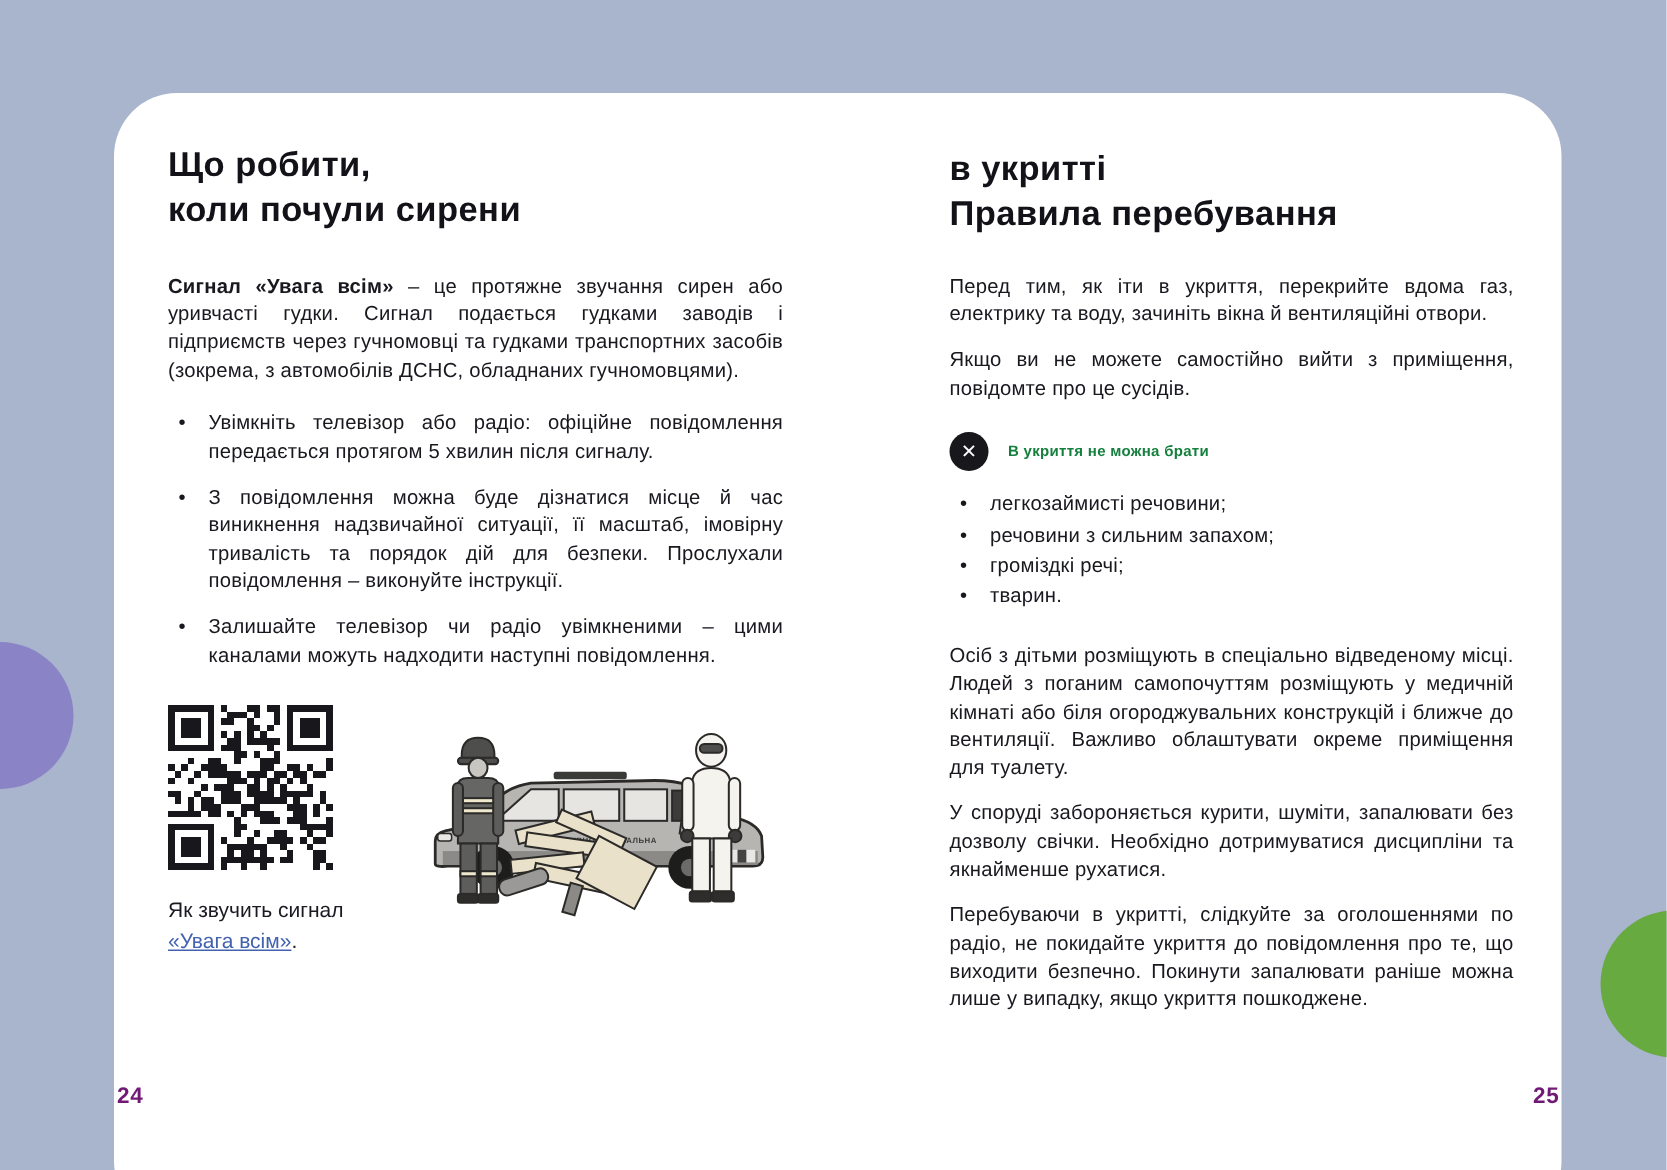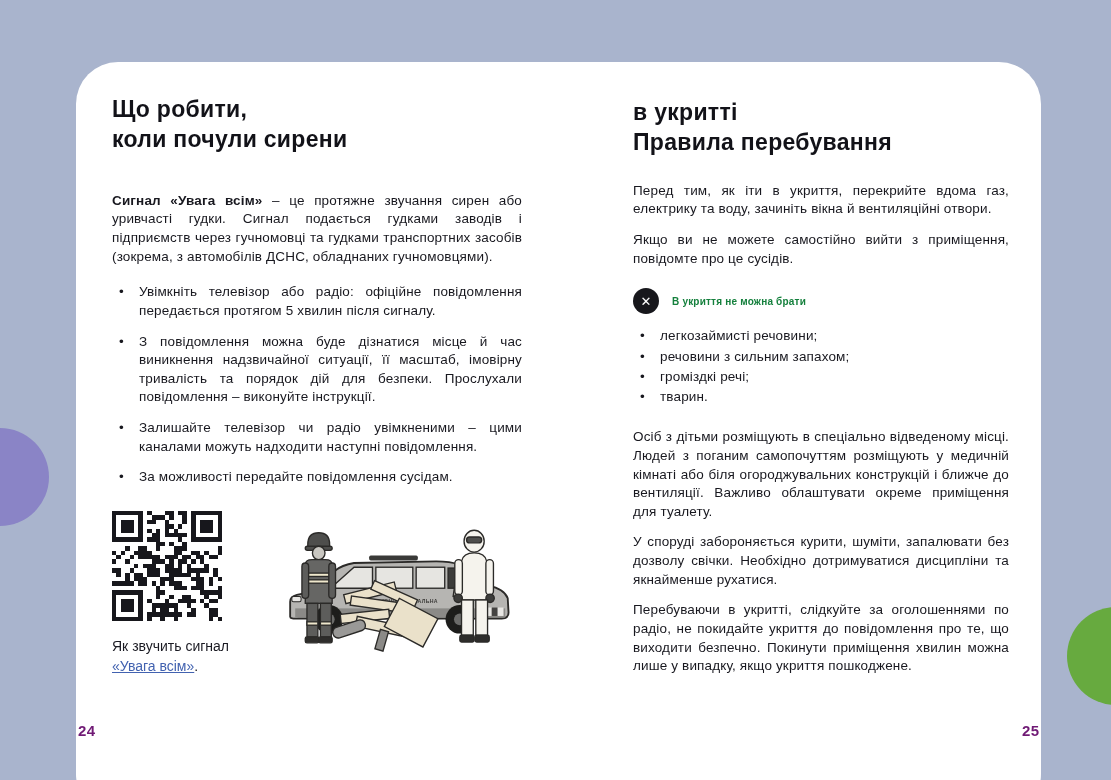--- a/index.html
+++ b/index.html
@@ -21,21 +21,21 @@
     width: 965px; height: 754px;
     background: #ffffff;
     border-radius: 42px;
   }
   .spread { display: flex; height: 100%; }
   .col-left  { width: 410px; margin-left: 36px; padding-top: 33px; }
   .col-right { width: 376px; margin-left: 111px; padding-top: 36px; }
 
   .title { font-size: 23px; font-weight: bold; line-height: 1.3; letter-spacing: .3px; color: #121218; }
   .para  { font-size: 13.5px; line-height: 1.38; text-align: justify; letter-spacing: .15px; }
-  .intro { margin-top: 37px; }
+  .intro { margin-top: 27px; }
   .lead  { font-weight: bold; }
 
   .bullets { margin-top: 17px; }
   .bullet {
     position: relative;
     padding-left: 27px;
     margin-bottom: 12px;
     font-size: 13.5px; line-height: 1.38; text-align: justify; letter-spacing: .15px;
   }
   .bullet::before { content: "•"; position: absolute; left: 7px; top: 0; }
@@ -85,21 +85,20 @@
         <div>Що робити,</div>
         <div>коли почули сирени</div>
       </div>
 
       <div class="para intro"><span class="lead">Сигнал «Увага всім»</span><span> – це протяжне звучання сирен або уривчасті гудки. Сигнал подається гудками заводів і підприємств через гучномовці та гудками транспортних засобів (зокрема, з автомобілів ДСНС, обладнаних гучномовцями).</span></div>
 
       <div class="bullets">
         <div class="bullet">Увімкніть телевізор або радіо: офіційне повідомлення передається протягом 5 хвилин після сигналу.</div>
         <div class="bullet">З повідомлення можна буде дізнатися місце й час виникнення надзвичайної ситуації, її масштаб, імовірну тривалість та порядок дій для безпеки. Прослухали повідомлення – виконуйте інструкції.</div>
         <div class="bullet">Залишайте телевізор чи радіо увімкненими – цими каналами можуть надходити наступні повідомлення.</div>
-        <div class="bullet">За можливості передайте повідомлення сусідам.</div>
       </div>
 
       <div class="qr-row">
         <div class="qr-block">
           <svg viewBox="0 0 25 25" width="110" height="110" shape-rendering="crispEdges">
               <rect x="0" y="0" width="25" height="25" fill="#fff"></rect>
               <rect x="0" y="0" width="7" height="7" fill="#17171c"></rect>
               <rect x="1" y="1" width="5" height="5" fill="#fff"></rect>
               <rect x="2" y="2" width="3" height="3" fill="#17171c"></rect>
               <rect x="18" y="0" width="7" height="7" fill="#17171c"></rect>
@@ -410,20 +409,20 @@
 
       <div class="r-list">
         <div class="r-item">легкозаймисті речовини;</div>
         <div class="r-item">речовини з сильним запахом;</div>
         <div class="r-item">громіздкі речі;</div>
         <div class="r-item">тварин.</div>
       </div>
 
       <div class="para r-body">Осіб з дітьми розміщують в спеціально відведеному місці. Людей з поганим самопочуттям розміщують у медичній кімнаті або біля огороджувальних конструкцій і ближче до вентиляції. Важливо облаштувати окреме приміщення для туалету.</div>
       <div class="para r-para-gap">У споруді забороняється курити, шуміти, запалювати без дозволу свічки. Необхідно дотримуватися дисципліни та якнайменше рухатися.</div>
-      <div class="para r-para-gap">Перебуваючи в укритті, слідкуйте за оголошеннями по радіо, не покидайте укриття до повідомлення про те, що виходити безпечно. Покинути приміщення хвилин можна лише у випадку, якщо укриття пошкоджене.</div>
+      <div class="para r-para-gap">Перебуваючи в укритті, слідкуйте за оголошеннями по радіо, не покидайте укриття до повідомлення про те, що виходити безпечно. Покинути запалювати раніше можна лише у випадку, якщо укриття пошкоджене.</div>
     </div>
 
   </div>
 </div>
 
 <div class="pagenum pagenum-left">24</div>
 <div class="pagenum pagenum-right">25</div>
 
 </body></html>

